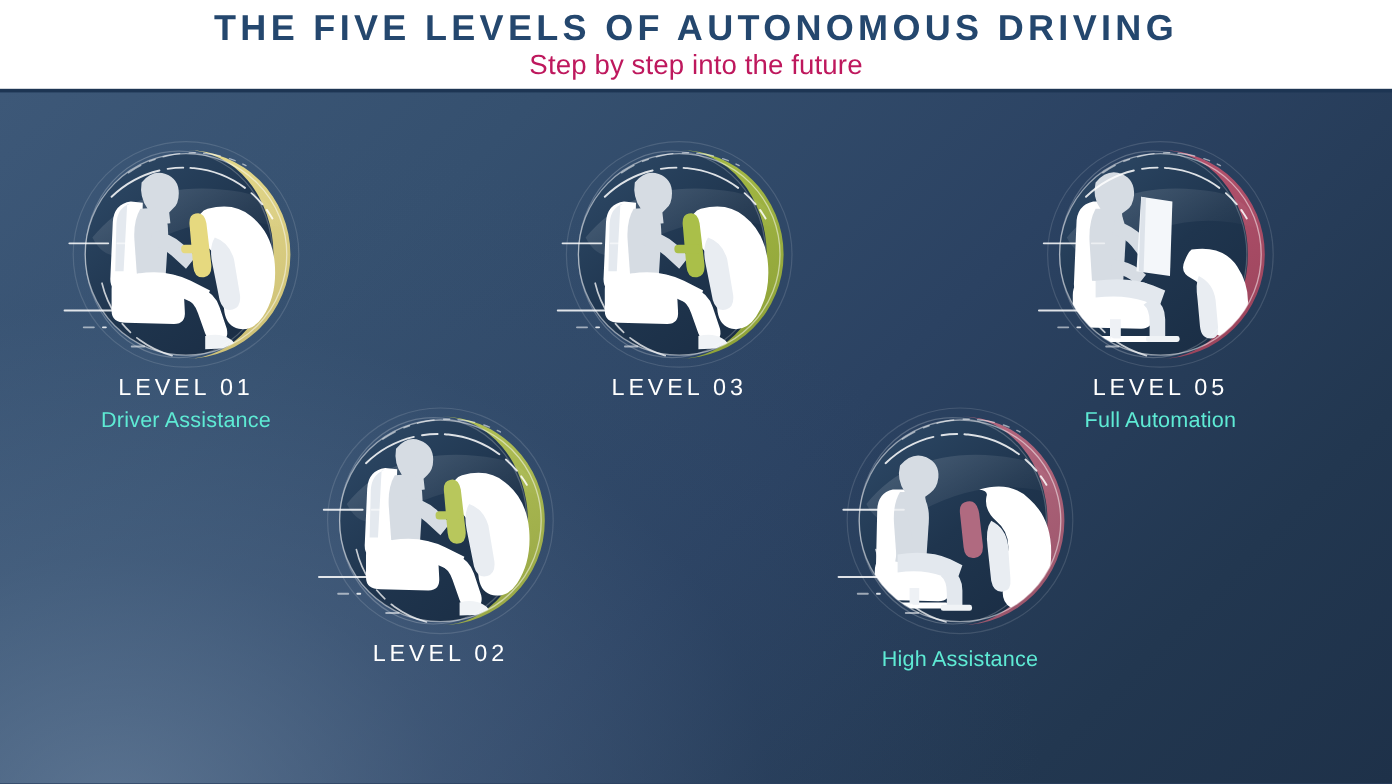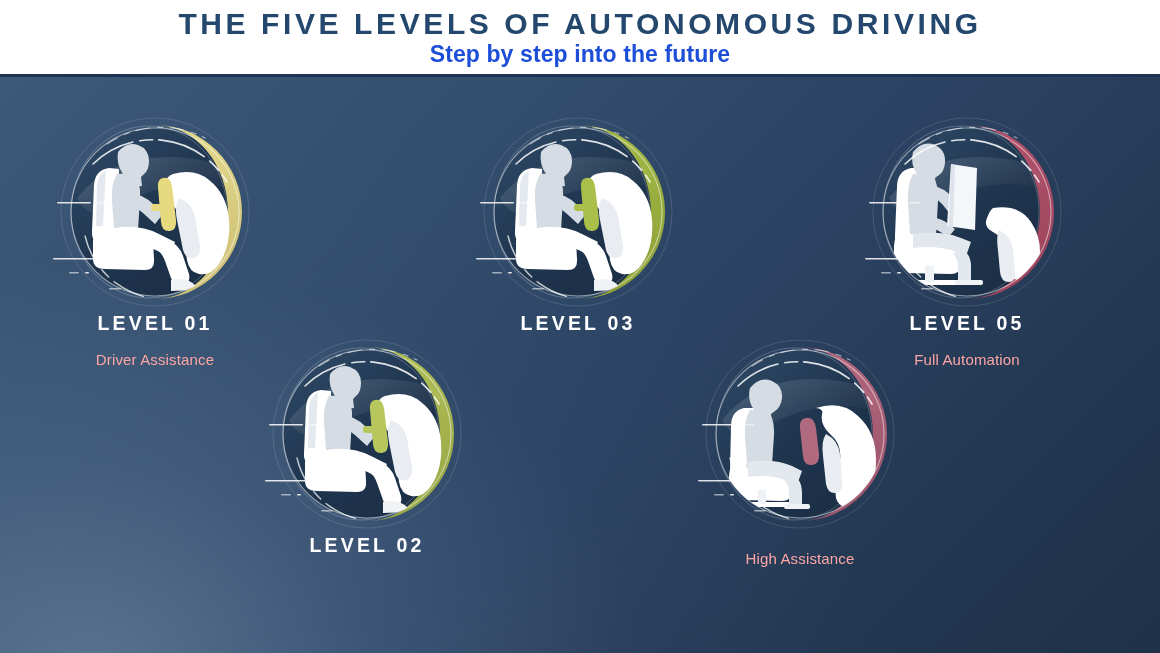--- a/index.html
+++ b/index.html
@@ -25,23 +25,23 @@
   }
   .header-title {
     color:#24476e;
     font-size:30px;
     font-weight:bold;
     letter-spacing:3.6px;
     line-height:1.05;
     white-space:nowrap;
   }
   .header-sub {
-    color:#1d4ed8;
+    color:#be185d;
     font-size:23px;
-    font-weight:700;
+    font-weight:400;
     letter-spacing:0.1px;
     margin-top:2px;
     white-space:nowrap;
   }
   .header-rule {
     position:absolute; left:0; top:74px;
     width:1160px; height:3px;
     background:#1d3553;
     z-index:21;
   }
@@ -68,30 +68,30 @@
   .illus {
     position:relative;
     width:200px; height:200px;
   }
   .illus svg { display:block; width:200px; height:200px; overflow:visible; }
 
   .caption { text-align:center; width:260px; margin-left:-30px; }
   .lvl-title {
     color:#ffffff;
     font-size:19.5px;
-    font-weight:bold;
+    font-weight:normal;
     letter-spacing:3.2px;
     white-space:nowrap;
   }
   .lvl-sub {
-    color:#fca5a5;
-    font-size:15px;
+    color:#5eead4;
+    font-size:18px;
     font-weight:400;
     letter-spacing:0.15px;
-    margin-top:16px;
+    margin-top:5px;
     white-space:nowrap;
   }
 </style>
 </head>
 <body>
 
 <div id="stage">
 
   <div class="bg"></div>
 
@@ -214,21 +214,21 @@
             <rect x="68" y="146" width="5" height="1.6" rx="0.8" fill="#ffffff" fill-opacity="0.85"></rect>
             <rect x="14" y="160" width="10" height="1.6" rx="0.8" fill="#ffffff" fill-opacity="0.55"></rect>
             <rect x="30" y="160" width="4" height="1.6" rx="0.8" fill="#ffffff" fill-opacity="0.85"></rect>
             <rect x="54" y="176" width="12" height="1.6" rx="0.8" fill="#ffffff" fill-opacity="0.55"></rect>
           </svg>
         </div>
         <div class="caption">
           <div class="lvl-title">LEVEL 02</div>
         </div>
       </div>
-      <div class="level" style="left: 478px; top: 112px;">
+      <div class="level" style="left: 466px; top: 112px;">
         <div class="illus">
           <svg viewBox="0 0 200 200">
             <defs>
               <linearGradient id="ig2" x1="0" y1="0" x2="0.85" y2="1">
                 <stop offset="0%" stop-color="#2f4b69"></stop>
                 <stop offset="55%" stop-color="#1f354e"></stop>
                 <stop offset="100%" stop-color="#1a2d44"></stop>
               </linearGradient>
               <linearGradient id="sg2" x1="0" y1="0" x2="1" y2="0.7">
                 <stop offset="0%" stop-color="#ffffff" stop-opacity="0.16"></stop>

